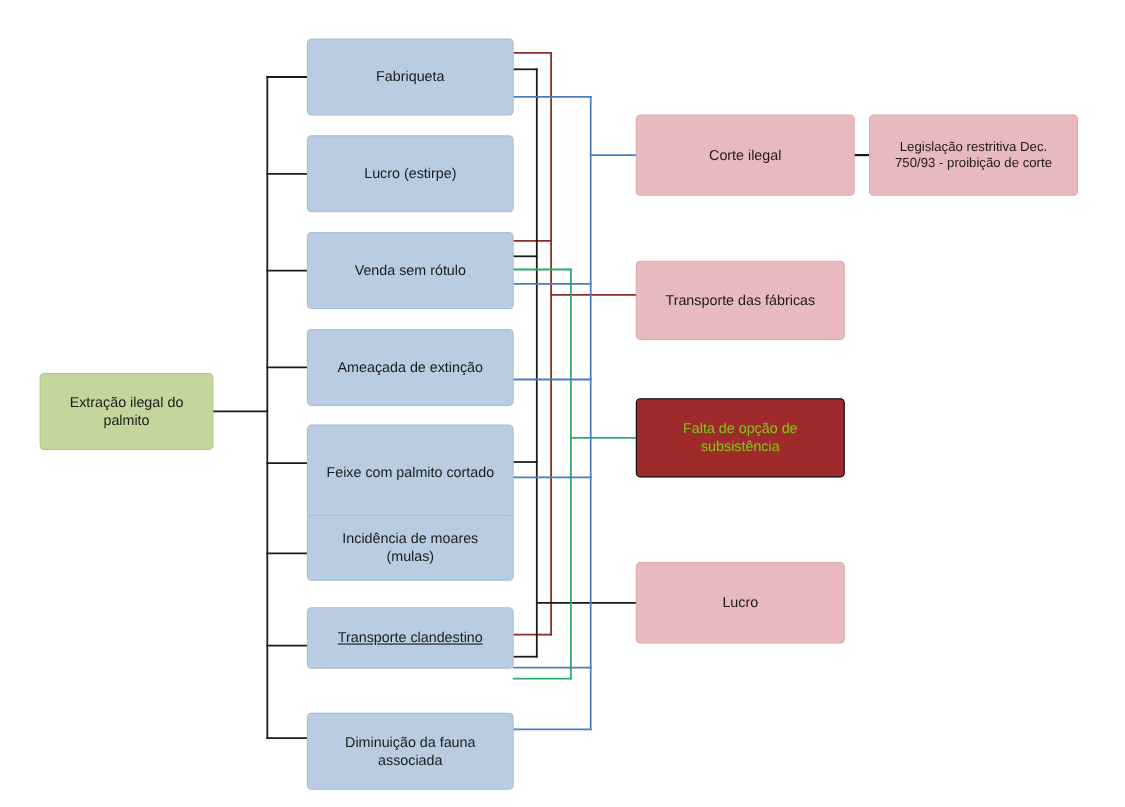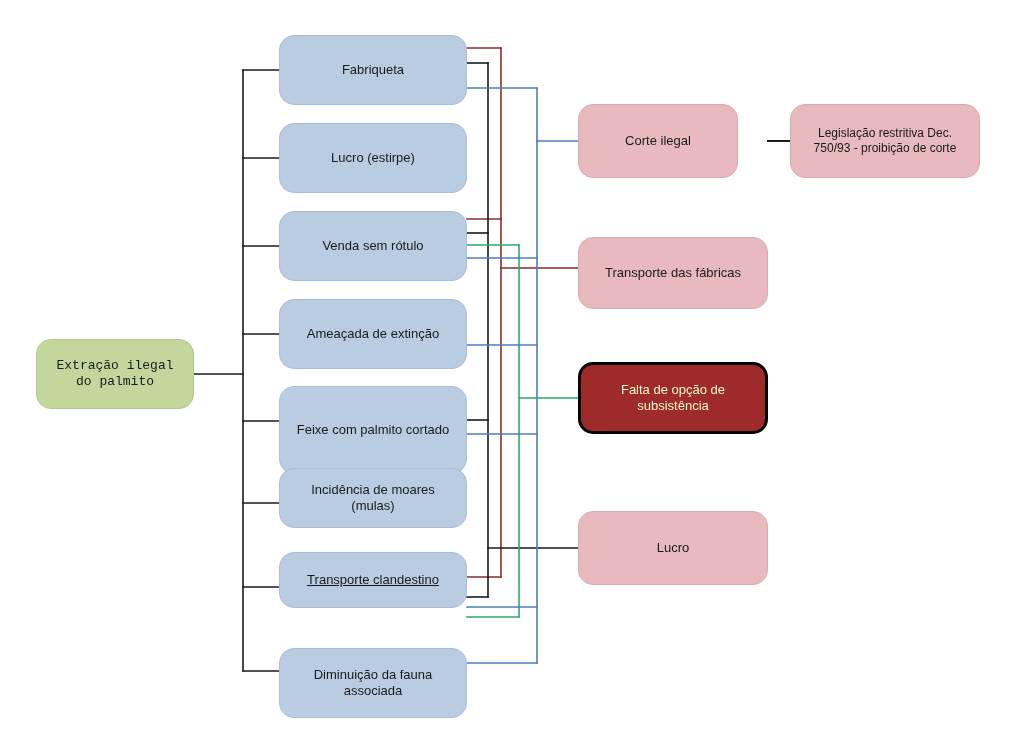--- a/index.html
+++ b/index.html
@@ -1,24 +1,24 @@
 <!DOCTYPE html>
 <html><head>
 <meta charset="utf-8">
 <style>
   html,body{margin:0;padding:0;background:#ffffff;}
   body{font-family:"Liberation Sans", sans-serif;}
   #stage{position:relative;width:1023px;height:734px;background:#fff;overflow:hidden;}
-  .node{position:absolute;border-radius:15px;display:flex;align-items:center;justify-content:center;
+  .node{position:absolute;border-radius:4px;display:flex;align-items:center;justify-content:center;
         text-align:center;box-sizing:border-box;line-height:1.25;padding:4px 8px;}
   .node span{display:block;}
   .n-green{background:#c3d69b;border:1px solid #b3c98a;color:#1a1a1a;}
   .n-blue{background:#b9cce2;border:1px solid #a9bfd8;color:#1a1a1a;}
   .n-pink{background:#e8babd;border:1px solid #dcaaae;color:#1a1a1a;}
-  .n-darkred{background:#9e2a2b;border:3px solid #000000;color:#fef9c3;}
+  .n-darkred{background:#9e2a2b;border:1px solid #000000;color:#84cc16;}
   svg.wires{position:absolute;left:0;top:0;width:1023px;height:734px;pointer-events:none;}
 </style>
 </head>
 <body>
 
 <div id="stage">
 
   <svg class="wires" viewBox="0 0 1023 734" xmlns="http://www.w3.org/2000/svg">
 
     <g fill="none" stroke-width="1.6" stroke-linecap="square">
@@ -75,21 +75,21 @@
         <path d="M467,663 L537,663"></path>
         <path d="M537,141 L578,141"></path>
       </g>
 
       <g stroke="#1a1a1a" stroke-width="2">
         <path d="M768,141 L790,141"></path>
       </g>
     </g>
   </svg>
 
-  <div class="node n-green" style="left:36px;top:339px;width:158px;height:70px;font-size:13px;font-family:Liberation Mono, monospace;">
+  <div class="node n-green" style="left:36px;top:339px;width:158px;height:70px;font-size:13px;">
     <span>Extração ilegal do palmito</span>
   </div>
 
   <div class="node n-blue" style="left:279px;top:35px;width:188px;height:70px;font-size:13px;">
     <span>Fabriqueta</span>
   </div>
 
   <div class="node n-blue" style="left:279px;top:123px;width:188px;height:70px;font-size:13px;">
     <span>Lucro (estirpe)</span>
   </div>
@@ -111,21 +111,21 @@
   </div>
 
   <div class="node n-blue" style="left:279px;top:552px;width:188px;height:56px;font-size:13px;text-decoration:underline;">
     <span>Transporte clandestino</span>
   </div>
 
   <div class="node n-blue" style="left:279px;top:636px;width:188px;height:70px;font-size:13px;margin-top:12px;">
     <span>Diminuição da fauna associada</span>
   </div>
 
-  <div class="node n-pink" style="left:578px;top:104px;width:160px;height:74px;font-size:13px;">
+  <div class="node n-pink" style="left:578px;top:104px;width:199px;height:74px;font-size:13px;">
     <span>Corte ilegal</span>
   </div>
 
   <div class="node n-pink" style="left:790px;top:104px;width:190px;height:74px;font-size:12px;">
     <span>Legislação restritiva Dec. 750/93 - proibição de corte</span>
   </div>
 
   <div class="node n-pink" style="left:578px;top:237px;width:190px;height:72px;font-size:13px;">
     <span>Transporte das fábricas</span>
   </div>

